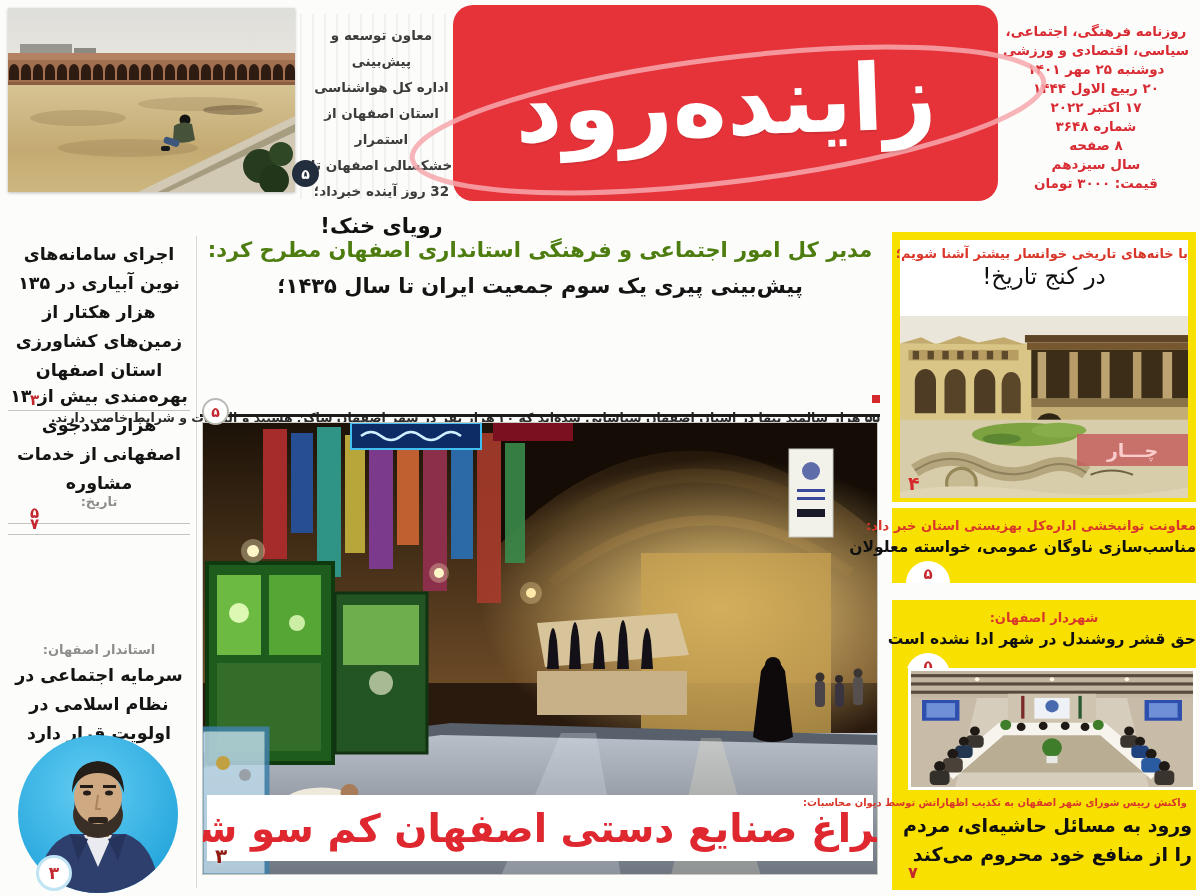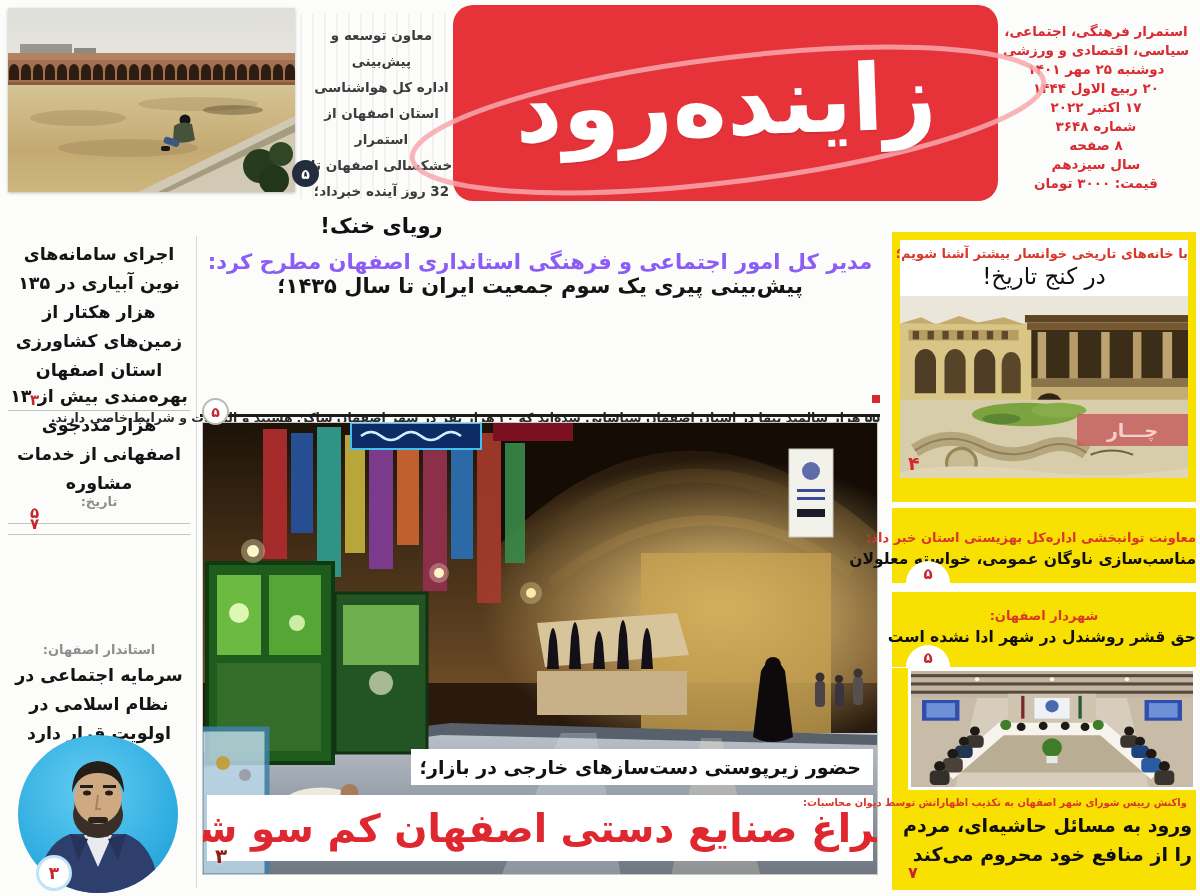--- a/index.html
+++ b/index.html
@@ -28,48 +28,48 @@
   .brief .kicker { font-size:13px; font-weight:bold; color:#8d8d8d; margin-bottom:4px; }
   .brief .title { font-size:17.5px; font-weight:bold; color:#141414; line-height:29px; }
   .brief-footer { position:relative; margin-top:4px; height:22px; border-bottom:1px solid #c3c3bf; }
   .brief-footer .pnum { position:absolute; left:22px; bottom:1px; color:#c4272e; font-weight:bold; font-size:15px; }
   .portrait { position:absolute; left:10px; top:495px; width:160px; height:158px; }
   .portrait .disc { position:absolute; inset:0; border-radius:50%; background:radial-gradient(circle at 45% 35%, #63cdf2, #27a7dd 75%); overflow:hidden; }
   .portrait .pbadge { position:absolute; left:18px; bottom:2px; width:36px; height:36px; border-radius:50%; background:#fff; border:3px solid #bfe4f4;
       color:#c4272e; font-weight:bold; font-size:17px; display:flex; align-items:center; justify-content:center; }
   
   .center-col { position:absolute; left:200px; top:238px; width:680px; height:650px; }
-  .ck1 { position:absolute; top:12px; width:100%; text-align:center; font-size:21px; font-weight:bold; color:#8b5cf6; }
+  .ck1 { position:absolute; top:0; width:100%; text-align:center; font-size:21px; font-weight:bold; color:#4d7c0f; }
   .ck2 { position:absolute; top:36px; width:100%; text-align:center; font-size:21px; font-weight:bold; color:#141414; }
   .main-headline { position:absolute; top:62px; width:100%; text-align:center; font-size:62px; font-weight:bold; color:#0c0c0c; letter-spacing:-1px; }
   .subhead-row { position:absolute; top:150px; right:0; width:100%; height:22px; }
   .subhead-row .sq { display:inline-block; width:8px; height:8px; background:#d42a2e; margin-left:6px; vertical-align:middle; }
   .subhead-row .subhead { font-size:12.5px; font-weight:bold; color:#2a2a2a; white-space:nowrap; vertical-align:middle; }
   .head-rule { position:absolute; top:176px; left:0; width:100%; height:2.5px; background:#1c1c1c; }
   .sub-badge { position:absolute; top:160px; left:2px; width:27px; height:27px; border-radius:50%; background:#fff; border:2px solid #b9b9b4;
       color:#c4272e; font-weight:bold; font-size:14px; display:flex; align-items:center; justify-content:center; z-index:3; }
   .bazaar { position:absolute; top:184px; left:2px; width:676px; height:453px; border:1px solid #c9c9c2; overflow:hidden; background:#2a1a0e; }
   .strip1 { position:absolute; right:4px; top:326px; width:462px; height:36px; background:#fff; display:flex; align-items:center; justify-content:flex-start; padding:0 12px; }
   .strip1 span { font-size:19px; font-weight:bold; color:#111; white-space:nowrap; }
   .strip2 { position:absolute; right:4px; left:4px; top:372px; height:66px; background:#fff; display:flex; align-items:center; justify-content:center; }
   .strip2 span { font-size:39px; font-weight:bold; color:#df2730; white-space:nowrap; }
   .bz-page { position:absolute; left:12px; bottom:6px; color:#8f1d14; font-weight:bold; font-size:20px; text-shadow:0 0 4px rgba(255,255,255,.7); }
   
   .right-col { position:absolute; right:4px; top:232px; width:304px; height:658px; }
   .ybox { position:absolute; right:0; width:304px; background:#f8e000; }
   .ybox1 { top:0; height:270px; padding:8px; }
-  .ybox1 .inner-top { background:#fff; height:56px; text-align:center; padding-top:6px; }
+  .ybox1 .inner-top { background:#fff; height:76px; text-align:center; padding-top:6px; }
   .ybox1 .inner-top .kicker { font-size:13px; font-weight:bold; color:#d8372a; white-space:nowrap; }
   .ybox1 .inner-top .title { font-size:23px; font-weight:normal; color:#101010; margin-top:2px; }
   .house-photo { position:relative; width:288px; height:182px; overflow:hidden; background:#d9c687; }
   .watermark { position:absolute; right:0; top:118px; width:111px; height:32px; background:rgba(196,92,92,.82);
       color:rgba(255,214,214,.9); font-weight:bold; font-size:19px; display:flex; align-items:center; justify-content:center; letter-spacing:2px; }
   .house-page { position:absolute; left:8px; bottom:4px; color:#d42a2e; font-weight:bold; font-size:19px; }
-  .ybox2 { top:276px; height:75px; text-align:center; padding-top:22px; }
-  .ybox3 { top:360px; height:75px; text-align:center; padding-top:16px; }
+  .ybox2 { top:276px; height:75px; text-align:center; padding-top:10px; }
+  .ybox3 { top:368px; height:75px; text-align:center; padding-top:10px; }
   .ybox .yk { font-size:13px; font-weight:bold; color:#d8372a; white-space:nowrap; }
   .ybox .yt { font-size:15.5px; font-weight:bold; color:#101010; margin-top:5px; white-space:nowrap;text-align:right; }
   .notch { position:absolute; left:14px; bottom:0; width:44px; height:22px; background:#fff; border-radius:22px 22px 0 0;
       color:#c4272e; font-weight:bold; font-size:15px; display:flex; align-items:flex-end; justify-content:center; }
   .ybox4 { top:436px; height:222px; }
   .conf-photo { position:relative; width:288px; height:122px; background:#d6cdbd; border:3px solid #fff; overflow:hidden; }
   .ybox4 .yk4 { margin-top:6px; text-align:center; font-size:10.5px; font-weight:bold; color:#d8372a; white-space:nowrap; transform:scaleX(.94); transform-origin:center; }
   .ybox4 .yt4 { margin-top:3px; padding:0 4px; text-align:right; font-size:19px; font-weight:bold; color:#101010; line-height:29px; }
   .ybox4 .ypage { position:absolute; left:16px; bottom:8px; color:#c4272e; font-weight:bold; font-size:16px; }
   svg { display:block; }
@@ -131,21 +131,21 @@
     <div class="cap-title">رویای خنک!</div>
   </div>
 
   <div class="logo-box"></div>
   <svg class="logo-swoosh" viewBox="0 0 640 230">
     <ellipse cx="320" cy="128" rx="318" ry="62" fill="none" stroke="rgba(246,168,174,.85)" stroke-width="5" transform="rotate(-7 320 128)"></ellipse>
   </svg>
   <div class="logo-text">زاینده‌رود</div>
 
   <div class="masthead-info">
-    <div>استمرار فرهنگی، اجتماعی،</div>
+    <div>روزنامه فرهنگی، اجتماعی،</div>
     <div>سیاسی، اقتصادی و ورزشی</div>
     <div>دوشنبه ۲۵ مهر ۱۴۰۱</div>
     <div>۲۰ ربیع الاول ۱۴۴۴</div>
     <div>۱۷ اکتبر ۲۰۲۲</div>
     <div>شماره ۳۶۴۸</div>
     <div>۸ صفحه</div>
     <div>سال سیزدهم</div>
     <div>قیمت: ۳۰۰۰ تومان</div>
   </div>
 
@@ -309,23 +309,20 @@
 
         <g transform="rotate(-3 110 400)">
           <rect x="34" y="394" width="156" height="30" fill="#d8b22a"></rect>
           <rect x="34" y="388" width="156" height="8" fill="#e8d8b8"></rect>
           <rect x="40" y="376" width="58" height="16" rx="7" fill="#232c38"></rect>
           <ellipse cx="118" cy="378" rx="34" ry="13" fill="#eee9da"></ellipse>
           <circle cx="150" cy="372" r="9" fill="#a87c58"></circle>
           <rect x="28" y="384" width="14" height="8" rx="3" fill="#10141a"></rect>
         </g>
       </svg>
-      <div class="strip1">
-        <span>حضور زیرپوستی دست‌سازهای خارجی در بازار؛</span>
-      </div>
       <div class="strip2">
         <span>چراغ صنایع دستی اصفهان کم سو شد</span>
       </div>
       <div class="bz-page">۳</div>
     </div>
   </div>
 
   <div class="right-col">
 
     <div class="ybox ybox1">

